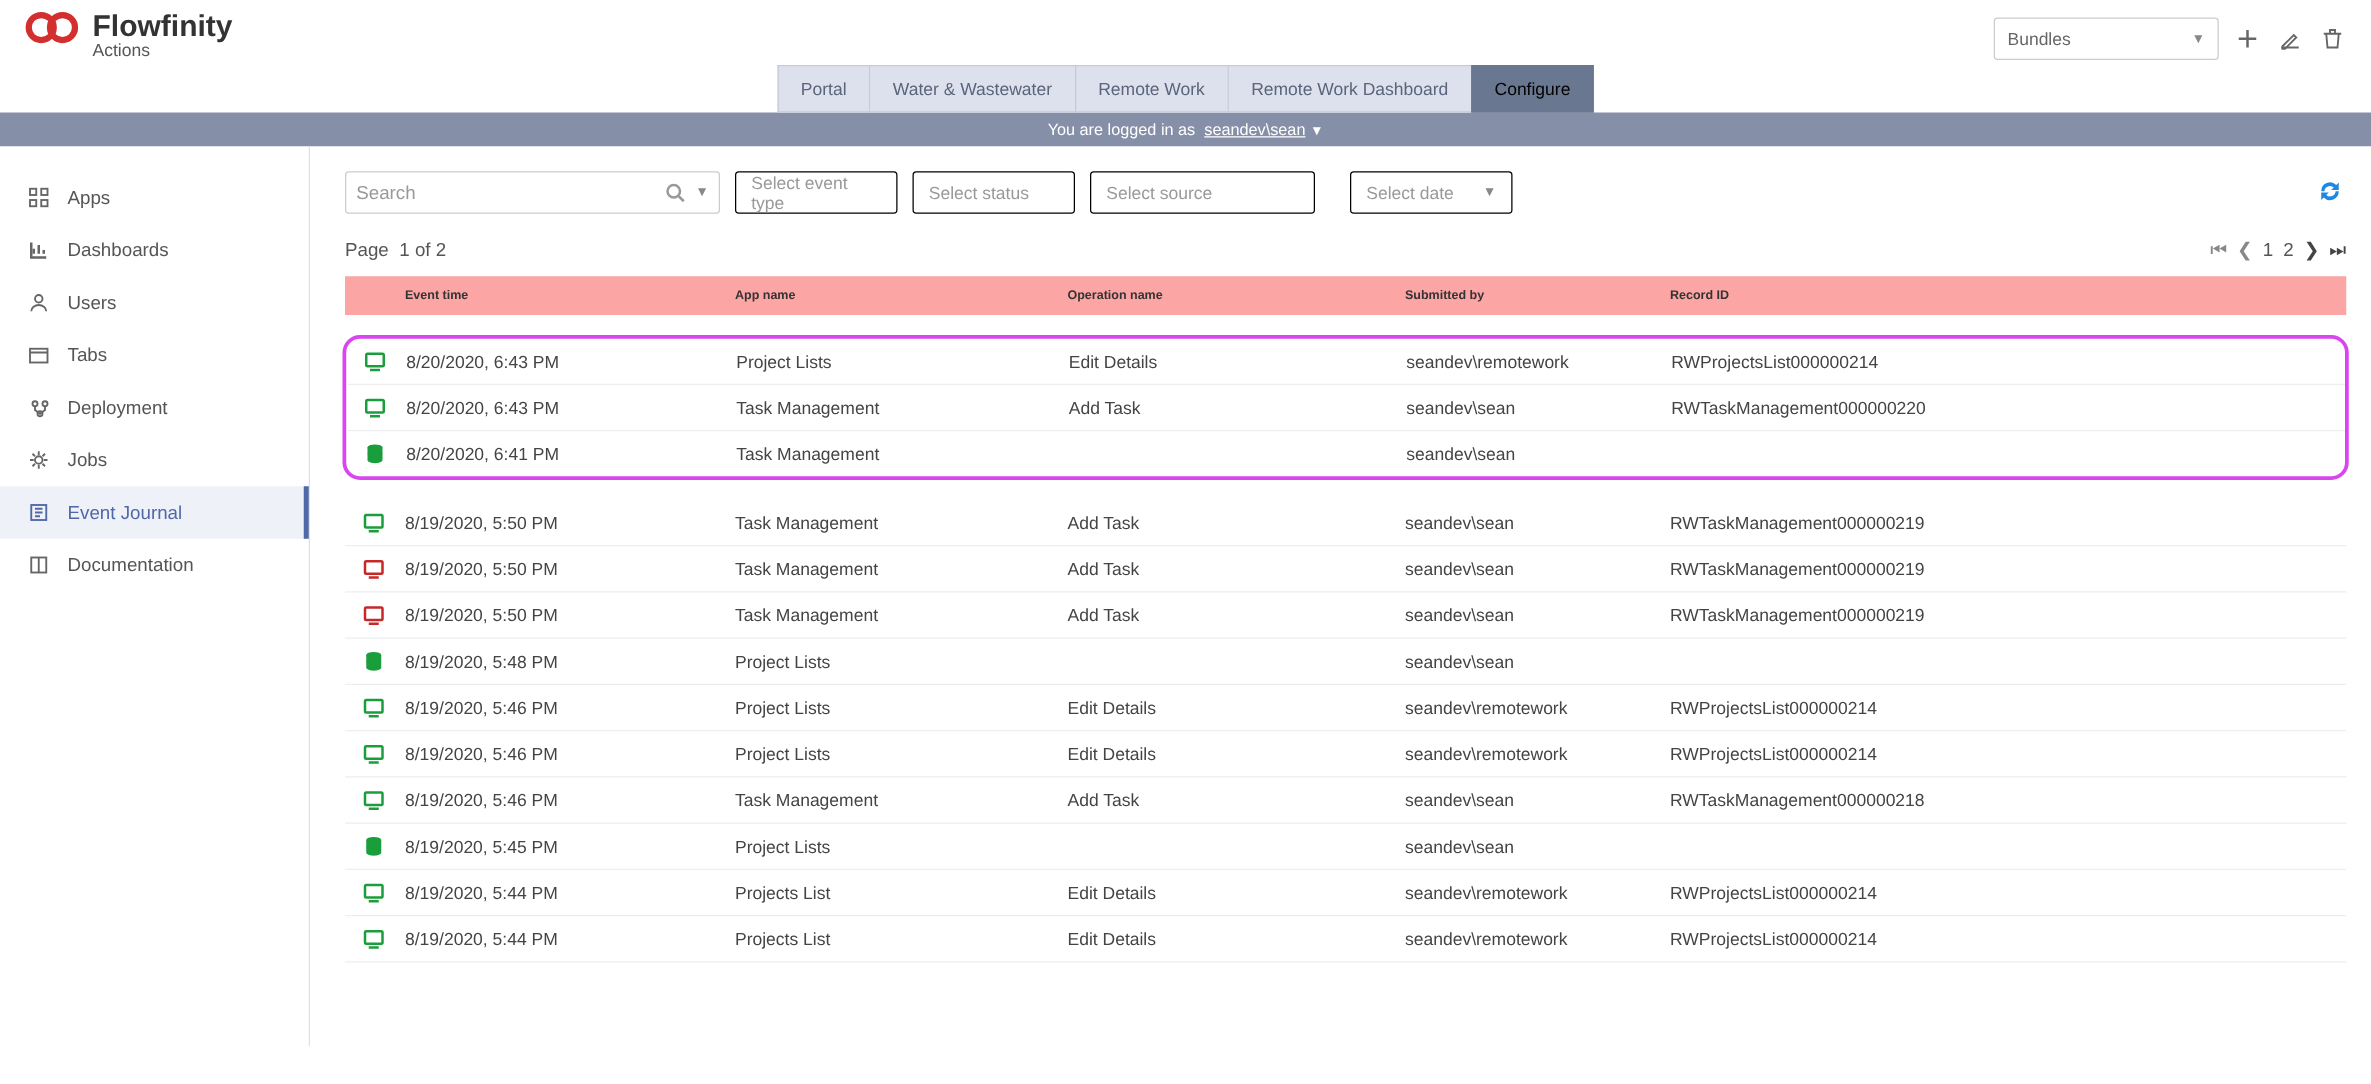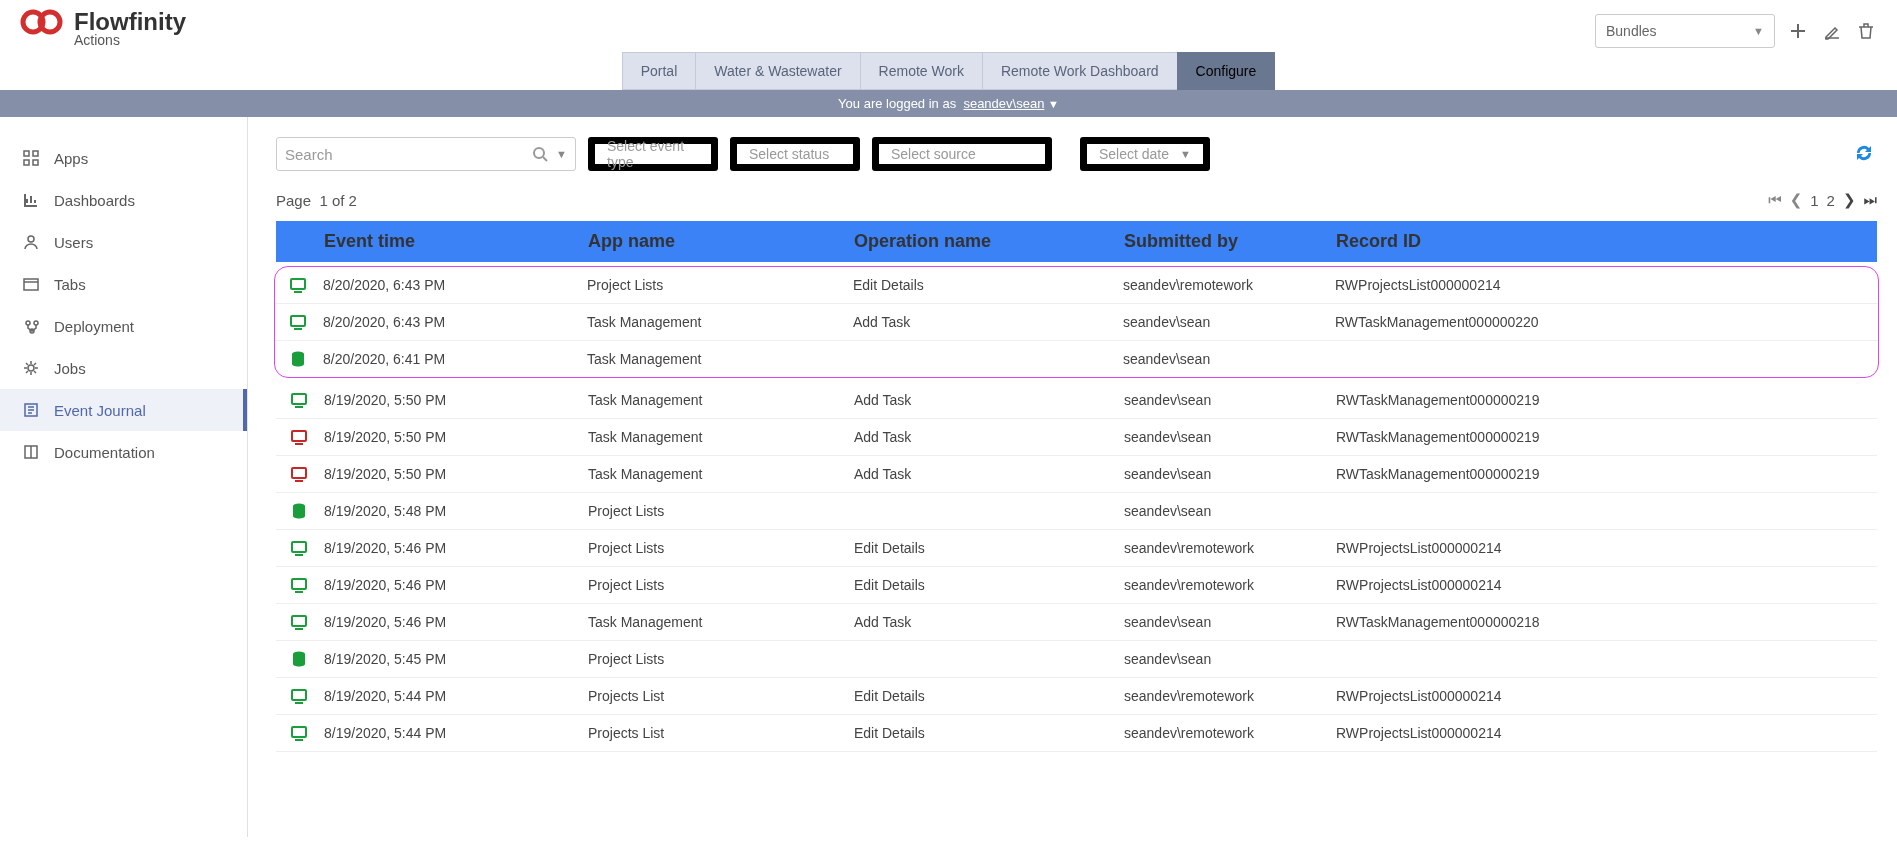--- a/index.html
+++ b/index.html
@@ -24,42 +24,42 @@
 .sidebar{width:248px;border-right:1px solid #e0e0e0;padding-top:20px;min-height:720px}
 .side-item{display:flex;align-items:center;gap:14px;padding:12px 22px;color:#555;cursor:pointer;font-size:15px}
 .side-item.active{background:#eef1f7;color:#5068a8;border-right:4px solid #5068a8}
 .side-icon{width:18px;height:18px;display:flex;align-items:center;justify-content:center;color:#666}
 .side-item.active .side-icon{color:#5068a8}
 .content{flex:1;padding:20px 20px 0 28px}
 .filters-row{display:flex;align-items:center;gap:12px}
 .search-box{display:flex;align-items:center;width:300px;height:34px;border:1px solid #ccc;border-radius:3px;padding:0 8px;color:#888}
 .search-box input{border:none;outline:none;flex:1;font-size:15px;color:#555}
 .search-box input::placeholder{color:#999}
-.filter-sel{height:34px;border:7px solid #000000;border-radius:3px;padding:4px 12px;color:#999;background:#fff;font-size:14px;display:flex;align-items:center;justify-content:space-between;cursor:pointer}
+.filter-sel{height:34px;border:1px solid #000000;border-radius:3px;padding:4px 12px;color:#999;background:#fff;font-size:14px;display:flex;align-items:center;justify-content:space-between;cursor:pointer}
 .filter-event{width:130px}
 .filter-status{width:130px}
 .filter-source{width:180px}
 .filter-date{width:130px;margin-left:16px}
 .refresh{margin-left:auto;width:24px;height:24px;color:#1e88e5;cursor:pointer}
 .page-row{display:flex;align-items:center;justify-content:space-between;margin-top:20px;font-size:15px;color:#555}
 .page-left .pg{cursor:pointer}
 .pager{display:flex;align-items:center;gap:8px;color:#888;font-size:15px}
 .pager .pg-btn{cursor:pointer;color:#888}
 .pager .pg-num{color:#555}
 .table{margin-top:12px;width:100%}
-.thead{display:flex;background:#3b82f6;padding:10px 0;font-weight:bold;font-size:18px;color:#333}
+.thead{display:flex;background:#fca5a5;padding:10px 0;font-weight:bold;font-size:10px;color:#333}
 .col-icon{width:48px;padding-left:14px}
 .col-time{width:264px}
 .col-app{width:266px}
 .col-op{width:270px}
 .col-sub{width:212px}
 .col-rec{flex:1}
 .trow{display:flex;align-items:center;padding:9px 0;border-bottom:1px solid #eee;font-size:14px;color:#444}
 .row-icon{width:48px;padding-left:14px;display:flex;align-items:center}
-.highlight-box{border:1px solid #d946ef;border-radius:14px;padding:0;margin:4px -2px}
+.highlight-box{border:3px solid #d946ef;border-radius:14px;padding:0;margin:16px -2px}
 .highlight-box .trow:last-child{border-bottom:none}
 svg{display:block}
 .caret{font-size:11px;color:#888}
 </style>
 </head>
 <body>
 
 <div class="header">
   <div class="logo-area">
     <div class="logo-row">

